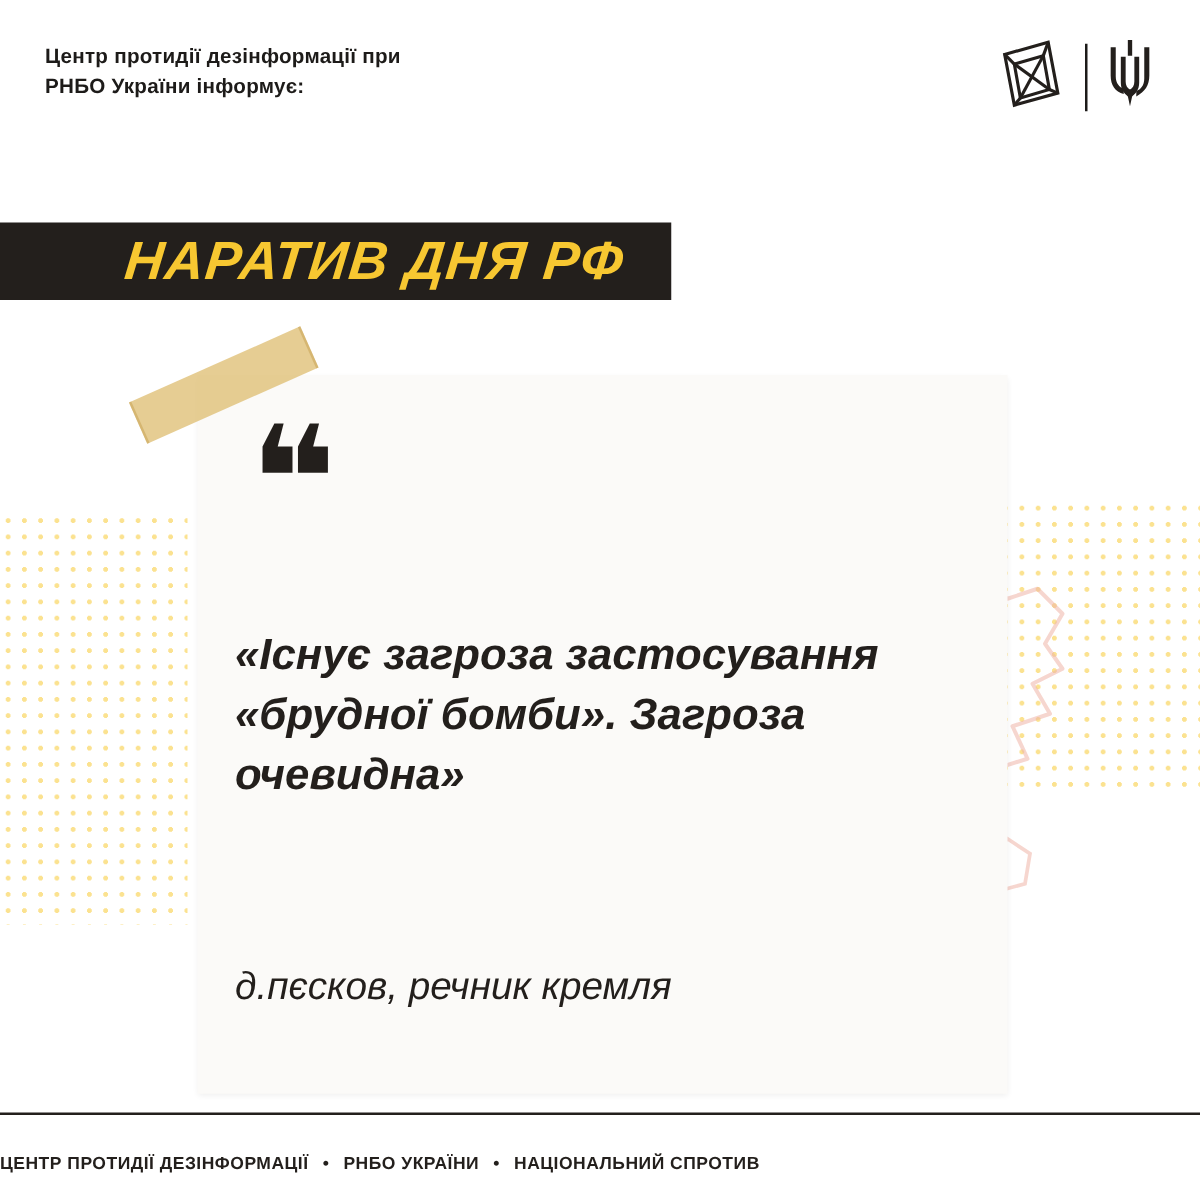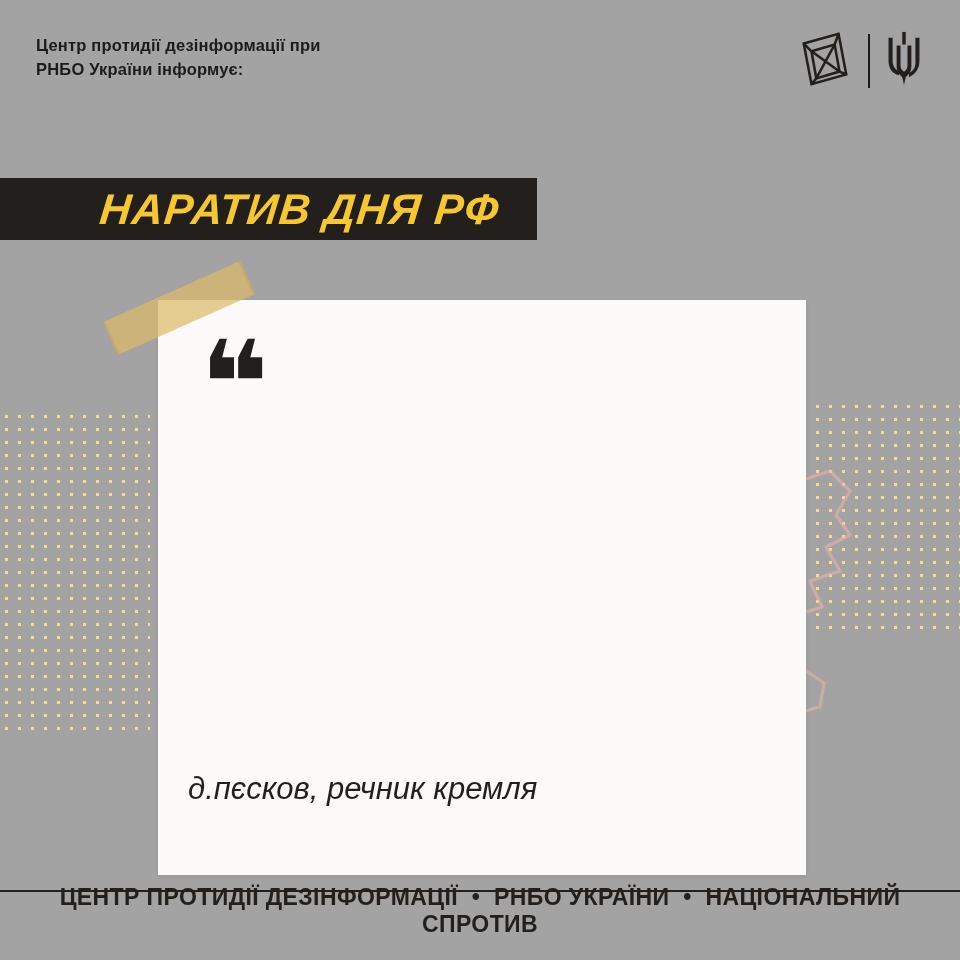--- a/index.html
+++ b/index.html
@@ -12,21 +12,21 @@
 
   body {
     font-family: "Liberation Sans", sans-serif;
     background: #F6C62C;
     position: relative;
   }
 
   .poster {
     position: absolute;
     inset: 0;
-    background: #a3a3a3;
+    background: #ffffff;
     overflow: hidden;
   }
 
   
   .dots {
     position: absolute;
     background-image: radial-gradient(#FBE08A 1.9px, transparent 2px);
     background-size: 13px 13px;
     opacity: .95;
     pointer-events: none;
@@ -150,23 +150,23 @@
   
   .footer-rule {
     position: absolute;
     left: 0; right: 0; bottom: 68px;
     height: 2px;
     background: #231F1C;
   }
   .footer {
     position: absolute;
     left: 0; right: 0; bottom: 22px;
-    text-align: center;
-    color: #231F1C;
-    font-size: 23px;
+    text-align: left;
+    color: #231F1C;
+    font-size: 14px;
     font-weight: bold;
     letter-spacing: .4px;
   }
   .footer .dot { margin: 0 7px; }
 </style>
 </head>
 <body>
 
 <div class="poster">
 
@@ -217,20 +217,21 @@
              L516,258 L520,286 L486,292 L470,320 L440,312 L420,336 L392,326 L372,348 L344,336
              L322,352 L296,338 L272,350 L248,332 L220,340 L196,322 L170,330 L146,310 L120,314
              L100,292 L76,292 L58,268 L40,262 L32,236 L16,224 L28,200 L14,182 Z" fill="none" stroke="#F0B5A8" stroke-width="3.2" stroke-linejoin="round"></path>
     <path d="M452,188 L470,176 L492,186 L500,208 L486,226 L462,222 Z" fill="none" stroke="#F0B5A8" stroke-width="3"></path>
     <path d="M540,290 L556,276 L574,288 L570,312 L548,318 Z" fill="none" stroke="#F0B5A8" stroke-width="3"></path>
   </svg>
 
   <div class="card">
     <div class="tape"></div>
     <div class="quote-mark">❝</div>
+    <div class="quote-text">«Існує загроза застосування «брудної бомби». Загроза очевидна»</div>
     <div class="quote-author">д.пєсков, речник кремля</div>
   </div>
 
   <div class="footer-rule"></div>
   <div class="footer">
     <span>ЦЕНТР ПРОТИДІЇ ДЕЗІНФОРМАЦІЇ</span>
     <span class="dot">•</span>
     <span>РНБО УКРАЇНИ</span>
     <span class="dot">•</span>
     <span>НАЦІОНАЛЬНИЙ СПРОТИВ</span>

